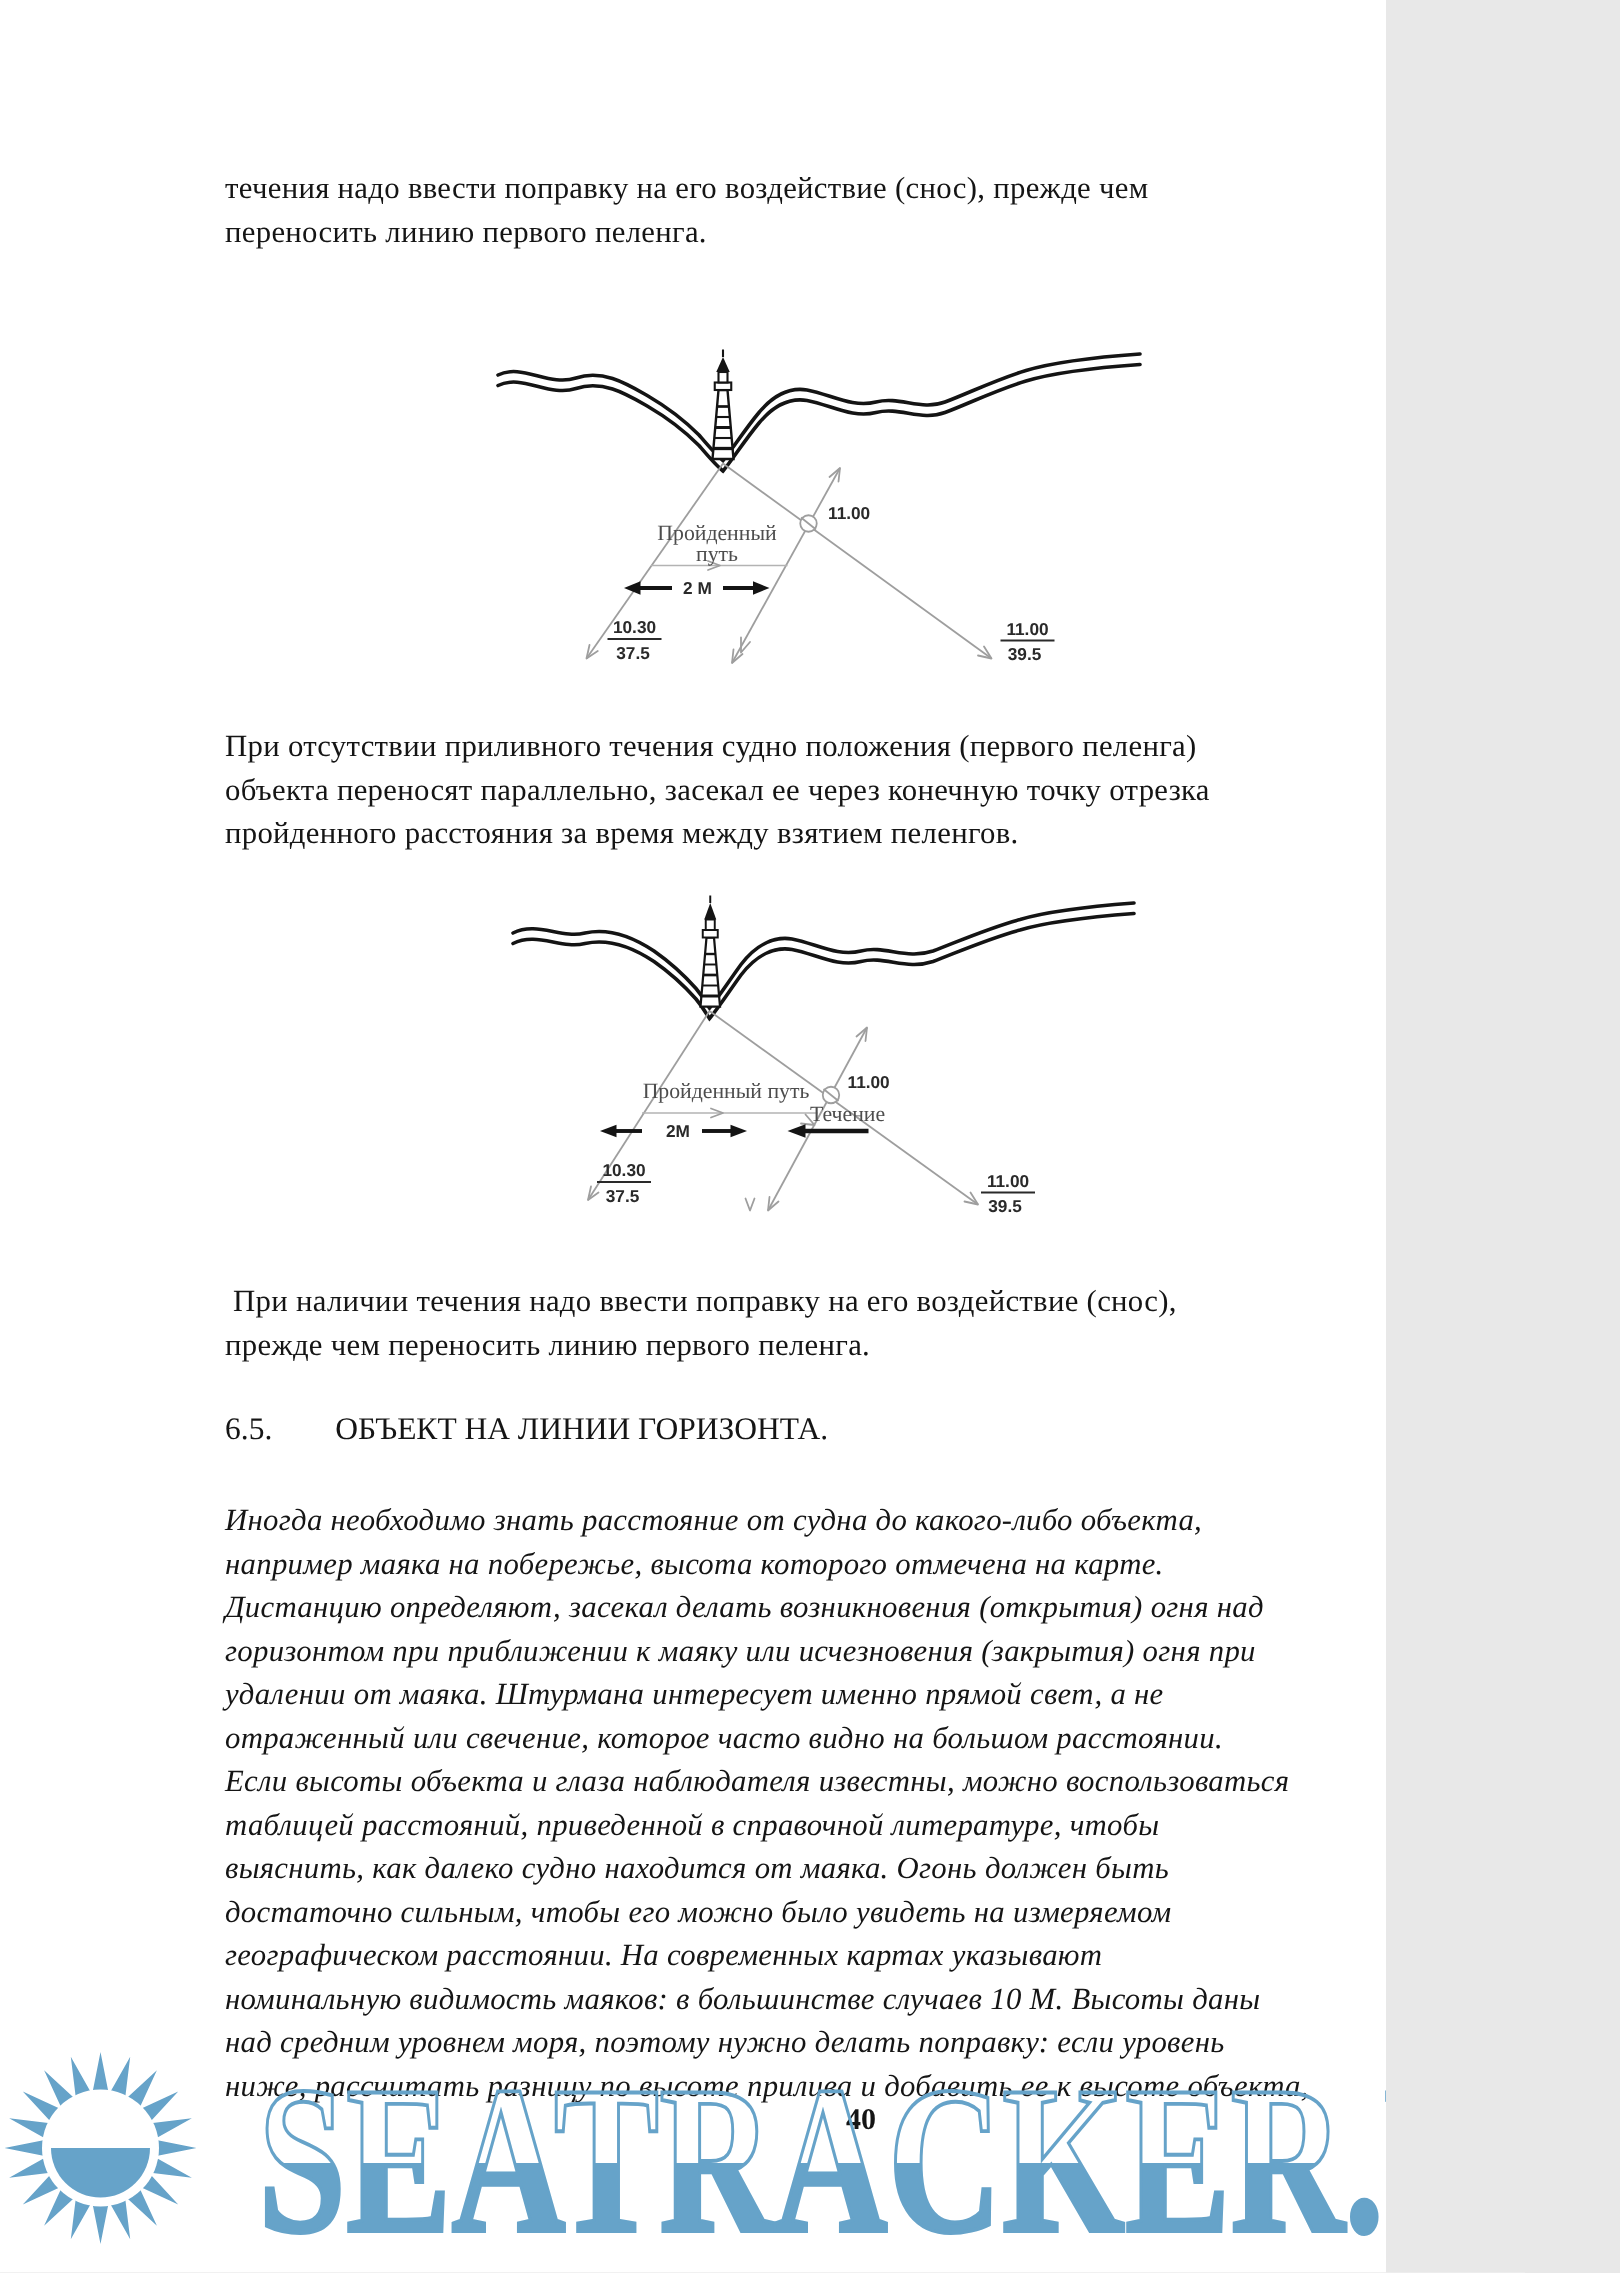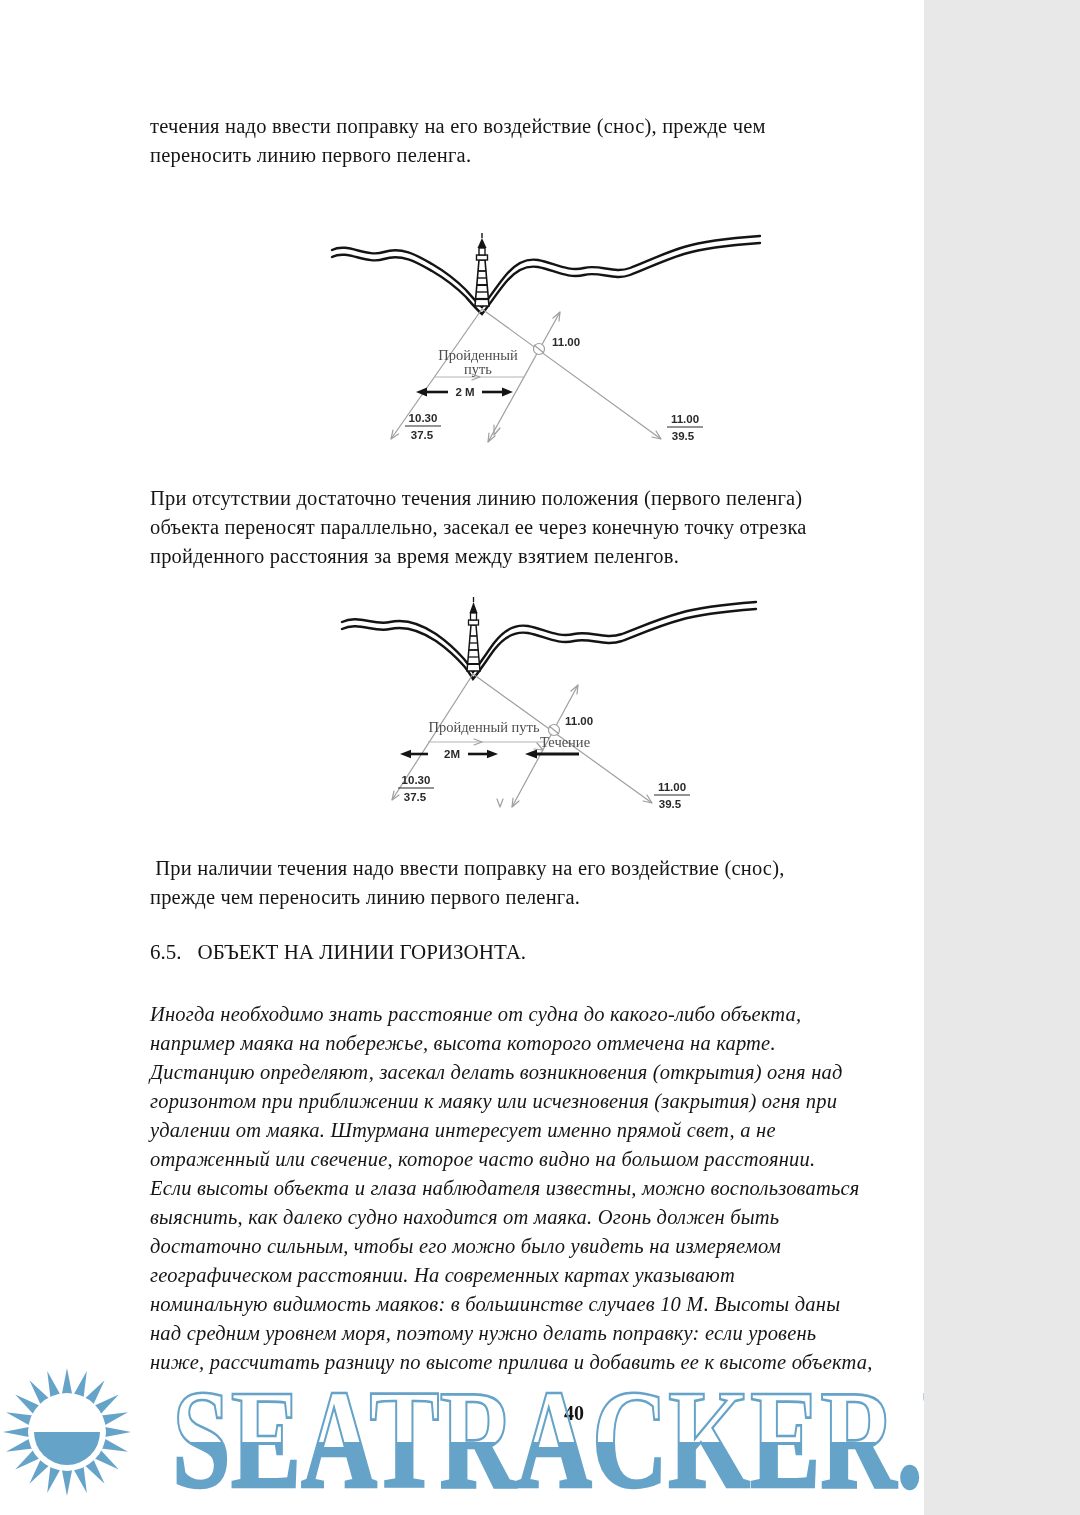--- a/index.html
+++ b/index.html
@@ -3,21 +3,21 @@
 <meta charset="utf-8">
 <style>
   html,body{margin:0;padding:0;background:#e8e8e8;}
   .page{
     position:relative;width:924px;height:1515px;background:#ffffff;
     overflow:hidden;font-family:"Liberation Serif",serif;color:#151515;
   }
   .para{position:absolute;left:150px;width:848px;}
   .line{white-space:pre;font-size:20.5px;line-height:29px;letter-spacing:0.2px;}
   .heading{position:absolute;left:150px;width:848px;font-size:21px;}
-  .heading .num{margin-right:16px;}
+  .heading .num{margin-right:42px;}
   .diagram{position:absolute;}
   .dg-label{font-family:"Liberation Serif",serif;fill:#4d4d4d;font-size:14.5px;}
   .dg-num{font-family:"Liberation Sans",sans-serif;font-weight:bold;fill:#2a2a2a;font-size:11.5px;}
   .coast{fill:none;stroke:#141414;stroke-width:2.4;stroke-linecap:round;}
   .gline{stroke:#9e9e9e;stroke-width:1.2;fill:none;}
   .gthin{stroke:#b3b3b3;stroke-width:1;fill:none;}
   .ghead{stroke:#9e9e9e;stroke-width:1.2;fill:none;stroke-linecap:round;stroke-linejoin:round;}
   .blk{stroke:#141414;stroke-width:2.6;fill:none;}
   .blkhead{fill:#141414;stroke:none;}
   .lh{stroke:#141414;fill:#ffffff;}
@@ -86,21 +86,21 @@
       <text class="dg-num" x="94" y="215" text-anchor="middle">37.5</text>
     </g>
     <g>
       <text class="dg-num" x="357" y="199" text-anchor="middle">11.00</text>
       <line x1="339" y1="203" x2="375" y2="203" stroke="#2a2a2a" stroke-width="1.2"></line>
       <text class="dg-num" x="355" y="216" text-anchor="middle">39.5</text>
     </g>
   </svg>
 
   <div class="para" style="top:484px;">
-    <div class="line">При отсутствии достаточно течения линию положения (первого пеленга)</div>
+    <div class="line">При отсутствии приливного течения судно положения (первого пеленга)</div>
     <div class="line">объекта переносят параллельно, засекал ее через конечную точку отрезка</div>
     <div class="line">пройденного расстояния за время между взятием пеленгов.</div>
   </div>
 
   <svg class="diagram" style="left:332px;top:592px;" width="428" height="226" viewBox="0 0 428 226">
     <path id="coast2" class="coast" d="M10,30 C26,22 42,34 58,30 C76,26 92,34 104,42 C114,49 124,58 132,67 C137,73 139,77 141,80
          C147,73 154,62 162,51 C172,38 184,32 196,34 C212,37 226,46 242,42 C258,38 272,48 290,42
          C306,36 326,27 348,21 C368,15 398,12 424,10"></path>
     <use href="#coast2" y="7"></use>
 
@@ -169,20 +169,21 @@
   </div>
 
   <div class="para" style="top:1000px;font-style:italic;">
     <div class="line">Иногда необходимо знать расстояние от судна до какого-либо объекта,</div>
     <div class="line">например маяка на побережье, высота которого отмечена на карте.</div>
     <div class="line">Дистанцию определяют, засекал делать возникновения (открытия) огня над</div>
     <div class="line">горизонтом при приближении к маяку или исчезновения (закрытия) огня при</div>
     <div class="line">удалении от маяка. Штурмана интересует именно прямой свет, а не</div>
     <div class="line">отраженный или свечение, которое часто видно на большом расстоянии.</div>
     <div class="line">Если высоты объекта и глаза наблюдателя известны, можно воспользоваться</div>
+    <div class="line">таблицей расстояний, приведенной в справочной литературе, чтобы</div>
     <div class="line">выяснить, как далеко судно находится от маяка. Огонь должен быть</div>
     <div class="line">достаточно сильным, чтобы его можно было увидеть на измеряемом</div>
     <div class="line">географическом расстоянии. На современных картах указывают</div>
     <div class="line">номинальную видимость маяков: в большинстве случаев 10 М. Высоты даны</div>
     <div class="line">над средним уровнем моря, поэтому нужно делать поправку: если уровень</div>
     <div class="line">ниже, рассчитать разницу по высоте прилива и добавить ее к высоте объекта,</div>
   </div>
 
   <div class="pageno" style="top:1402px;">40</div>
 

